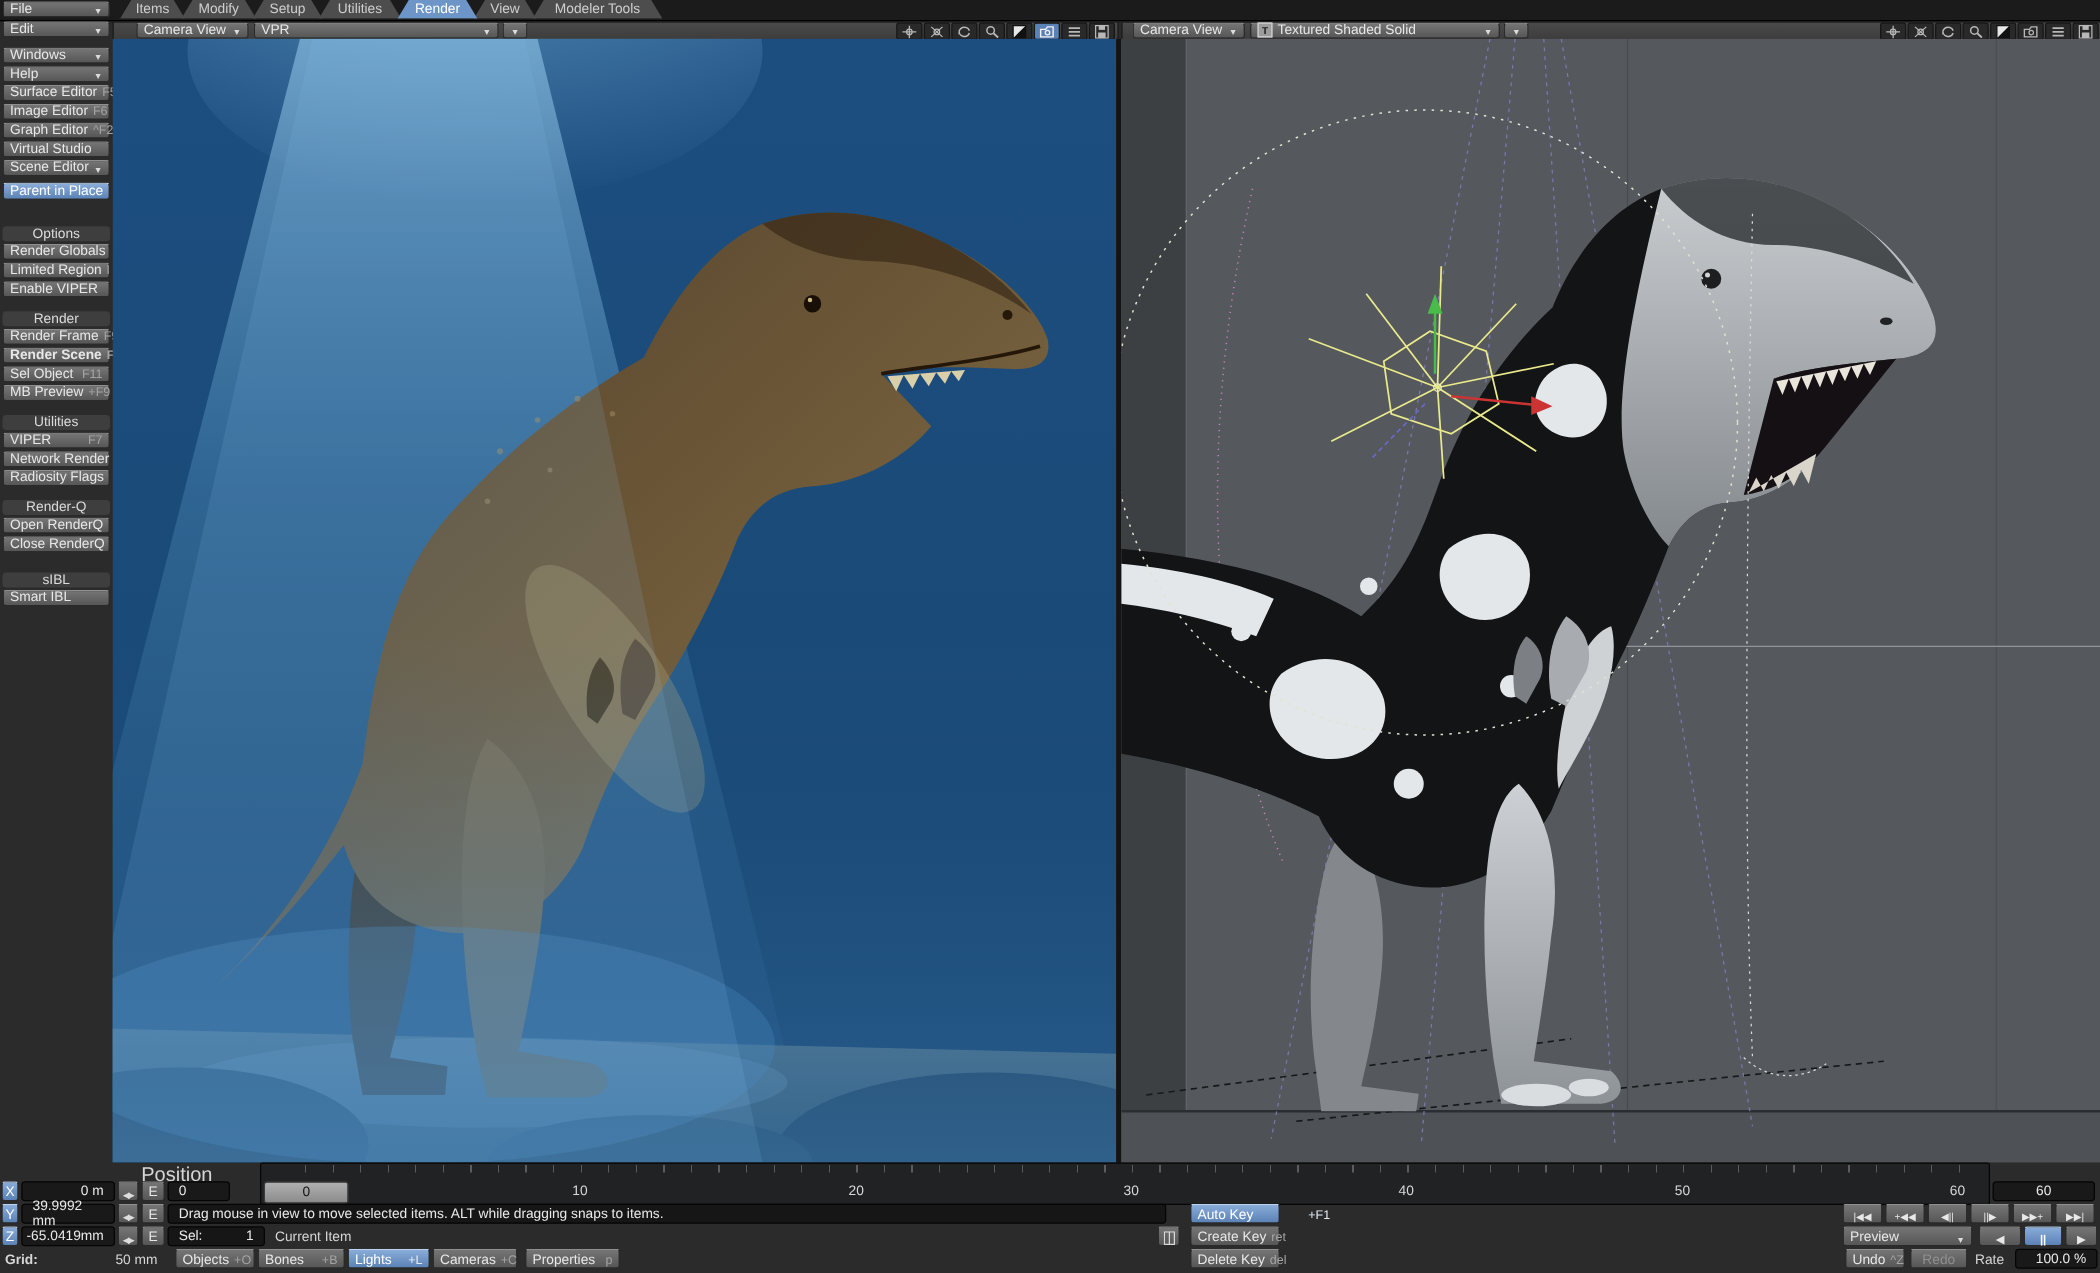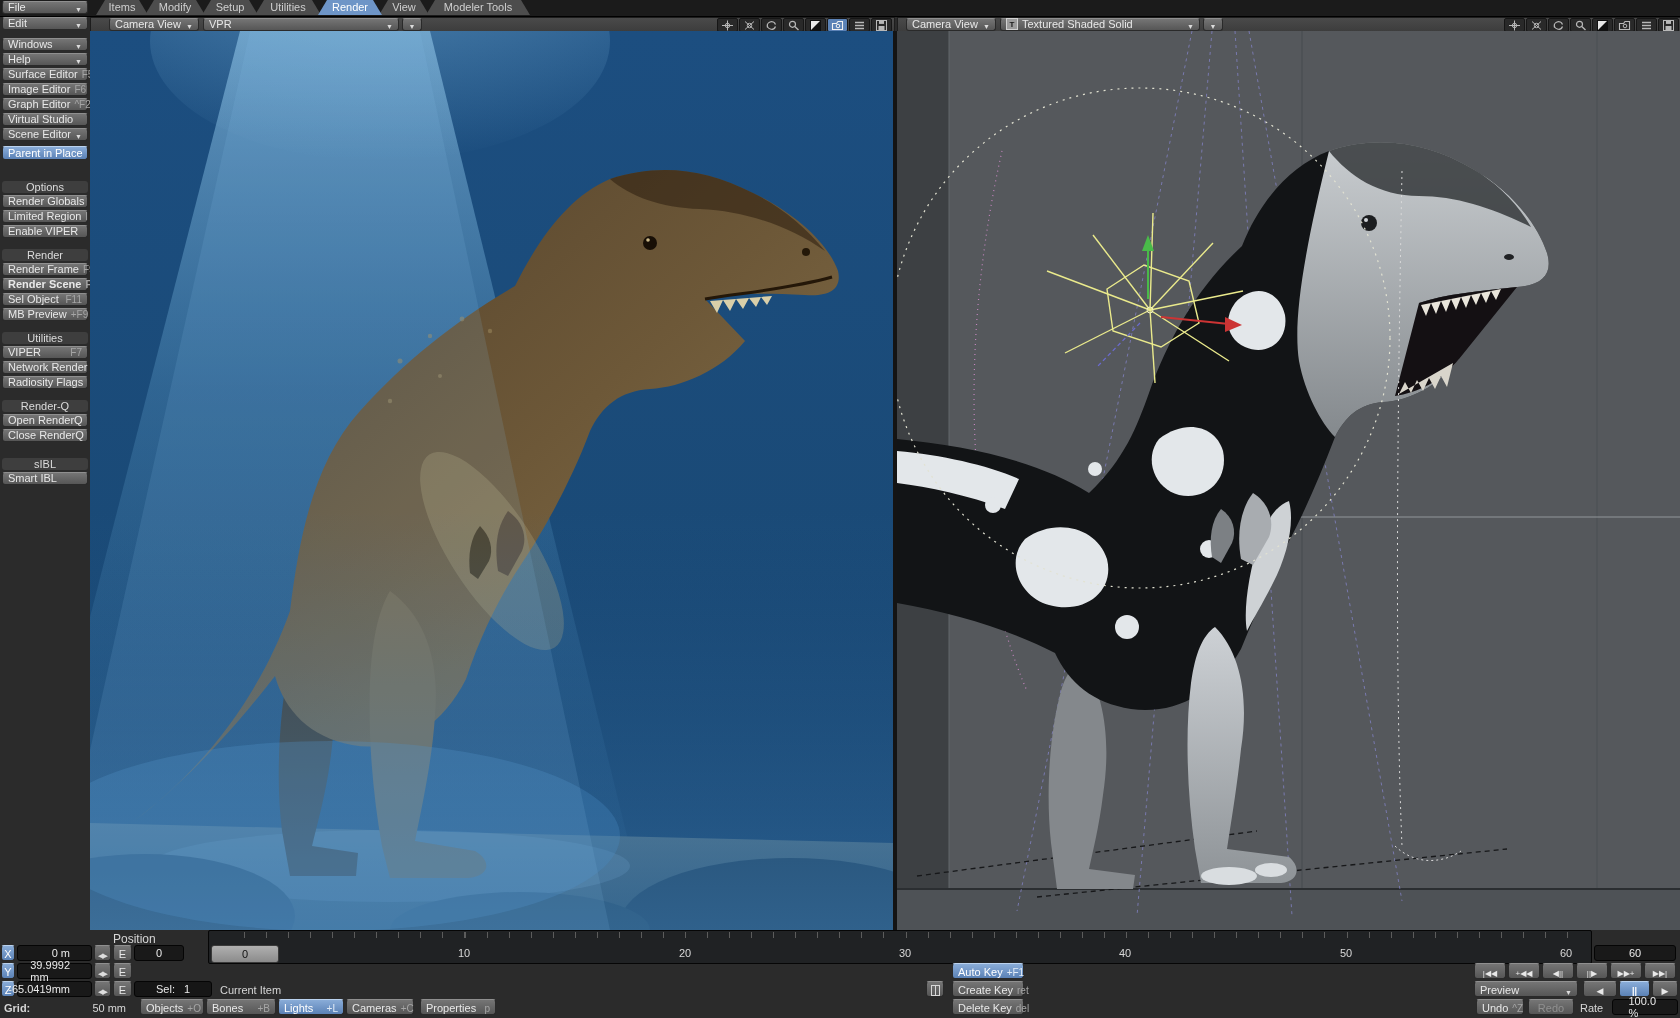--- a/index.html
+++ b/index.html
@@ -9,21 +9,21 @@
   .btn{position:absolute;box-sizing:border-box;height:13px;display:flex;align-items:flex-end;
        padding:0 5px;background:linear-gradient(#757575,#565656);border:1px solid #2a2a2a;
        border-top-color:#8f8f8f;border-radius:3px;color:#e8e8e8;white-space:nowrap;cursor:default;}
   .btn .sc{margin-left:auto;color:#a5a5a5;font-size:10px;padding-left:4px;}
   .btn .arr{margin-left:auto;font-size:7px;color:#dcdcdc;padding-left:4px;}
   .btn.blue{background:linear-gradient(#89acd8,#5b82b6);border-top-color:#bad2ee;color:#fff;}
   .btn.dim{color:#909090;}
   .hdr{position:absolute;box-sizing:border-box;height:12px;display:flex;align-items:center;justify-content:center;
        background:#3e3e3e;border-radius:3px;color:#dcdcdc;}
   .field{position:absolute;box-sizing:border-box;height:16px;display:flex;align-items:center;
-         background:#191919;border:1px solid #050505;border-radius:3px;color:#eaeaea;padding:0 21px;}
+         background:#191919;border:1px solid #050505;border-radius:3px;color:#eaeaea;padding:0 8px;}
   .field.right{justify-content:flex-end;}
   .lbl{position:absolute;color:#d6d6d6;white-space:nowrap;}
   .tabbar{position:absolute;left:0;top:0;width:1680px;height:16px;background:#1b1b1b;border-bottom:1px solid #000;}
   .tab{position:absolute;top:0;height:15px;line-height:15px;text-align:center;background:#4d4d4d;color:#cfcfcf;
        clip-path:polygon(9px 0,calc(100% - 9px) 0,100% 100%,0 100%);}
   .tab.active{background:#6e95c7;color:#fff;}
   .vph{position:absolute;top:17px;height:14px;background:linear-gradient(#4a4a4a,#3c3c3c);border:1px solid #1d1d1d;}
   .vpicons{position:absolute;right:2px;top:0;height:14px;display:flex;gap:1px;align-items:center;}
   .vpicon{width:19px;height:12px;background:#292929;border:1px solid #161616;border-radius:2px;
           display:flex;align-items:center;justify-content:center;}
@@ -451,21 +451,21 @@
       </g>
       <circle cx="253" cy="279" r="3" fill="none" stroke="#f0f0c0" stroke-width="1"></circle>
       <path d="M243,292 L200,336" stroke="#6a6ace" stroke-width="1.3" stroke-dasharray="4,3" fill="none"></path>
       <line x1="251" y1="268" x2="251" y2="216" stroke="#49bb49" stroke-width="2"></line>
       <polygon points="245,220 257,220 251,204" fill="#49bb49"></polygon>
       <line x1="264" y1="286" x2="332" y2="293" stroke="#cc3434" stroke-width="2"></line>
       <polygon points="328,286 328,301 345,294" fill="#cc3434"></polygon>
     </svg>
   </div>
 
-  <div class="lbl" style="left:113px;top:932px;font-size:12px;">Position</div>
+  <div class="lbl" style="left:113px;top:932px;font-size:16px;">Position</div>
 
   <div class="ruler">
     <div class="minor"></div>
     <span class="tickno" style="left:35px;">0</span>
     <span class="tickno" style="left:255px;">10</span>
     <span class="tickno" style="left:476px;">20</span>
     <span class="tickno" style="left:696px;">30</span>
     <span class="tickno" style="left:916px;">40</span>
     <span class="tickno" style="left:1137px;">50</span>
     <span class="tickno" style="left:1357px;">60</span>
@@ -476,20 +476,21 @@
   <div class="btn blue axisbtn" style="left:1px;top:945px;">X</div>
   <div class="field right" style="left:17px;top:945px;width:75px;">0 m</div>
   <div class="btn stepper" style="left:94px;top:945px;">◀▶</div>
   <div class="btn ebtn" style="left:113px;top:945px;">E</div>
   <div class="field" style="left:134px;top:945px;width:50px;">0</div>
 
   <div class="btn blue axisbtn" style="left:1px;top:963px;">Y</div>
   <div class="field right" style="left:17px;top:963px;width:75px;">39.9992 mm</div>
   <div class="btn stepper" style="left:94px;top:963px;">◀▶</div>
   <div class="btn ebtn" style="left:113px;top:963px;">E</div>
+  <div class="field" style="left:134px;top:963px;width:799px;background:#161616;">Drag mouse in view to move selected items. ALT while dragging snaps to items.</div>
 
   <div class="btn blue axisbtn" style="left:1px;top:981px;">Z</div>
   <div class="field right" style="left:17px;top:981px;width:75px;">-65.0419mm</div>
   <div class="btn stepper" style="left:94px;top:981px;">◀▶</div>
   <div class="btn ebtn" style="left:113px;top:981px;">E</div>
   <div class="field" style="left:134px;top:981px;width:78px;background:#161616;">
     <span>Sel:</span>
     <span style="margin-left:auto;">1</span>
   </div>
   <div class="lbl" style="left:220px;top:984px;">Current Item</div>
@@ -518,21 +519,21 @@
     <span>Cameras</span>
       <span class="sc">+C</span>
   </div>
   <div class="btn rowbtn" style="left:420px;top:999px;width:76px;">
     <span>Properties</span>
       <span class="sc">p</span>
   </div>
 
   <div class="btn rowbtn blue" style="left:952px;top:963px;width:72px;">
     <span>Auto Key</span>
-      <span class="sc" style="color:#e2ecf8;">+F1</span>
+      <span class="sc" style="color:#e2ecf8;margin-left:40px;">+F1</span>
   </div>
   <div class="btn rowbtn" style="left:952px;top:981px;width:72px;">
     <span>Create Key</span>
       <span class="sc">ret</span>
   </div>
   <div class="btn rowbtn" style="left:952px;top:999px;width:72px;">
     <span>Delete Key</span>
       <span class="sc">del</span>
   </div>
 

